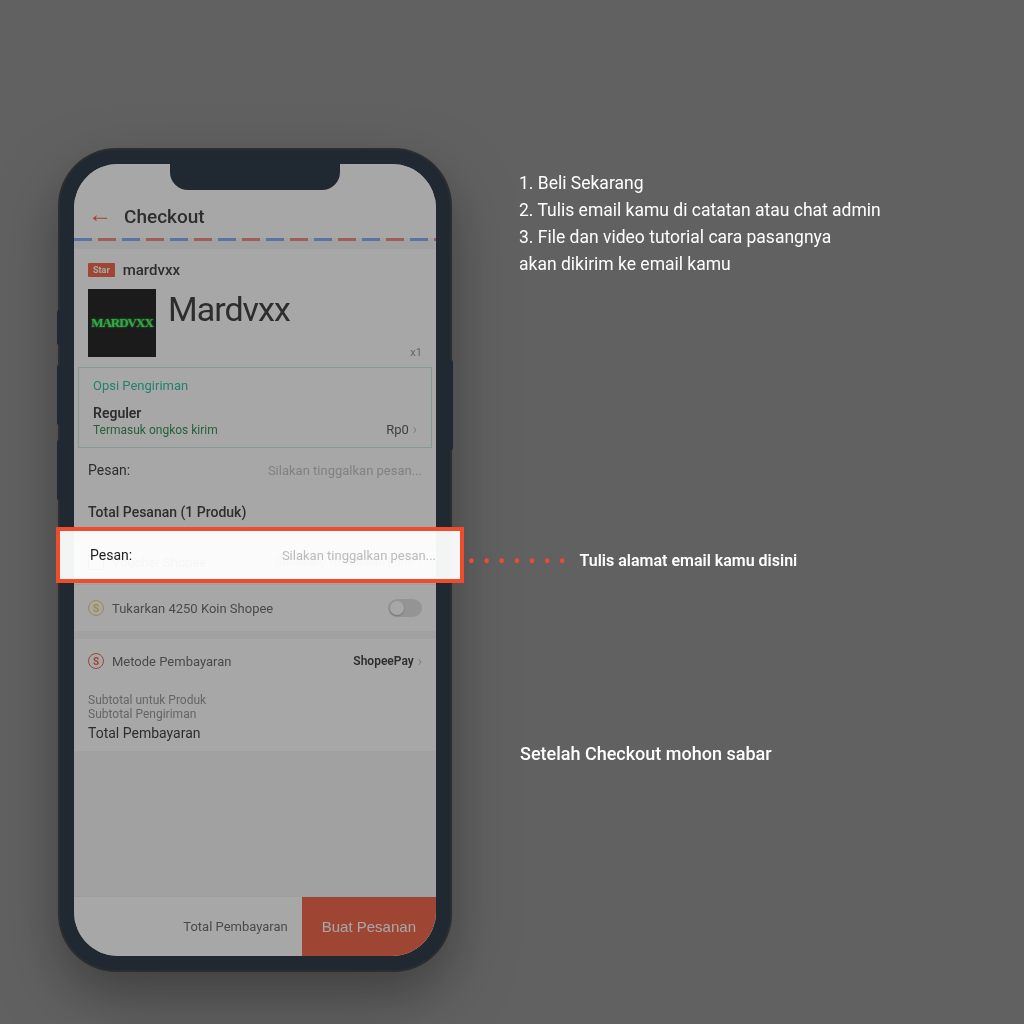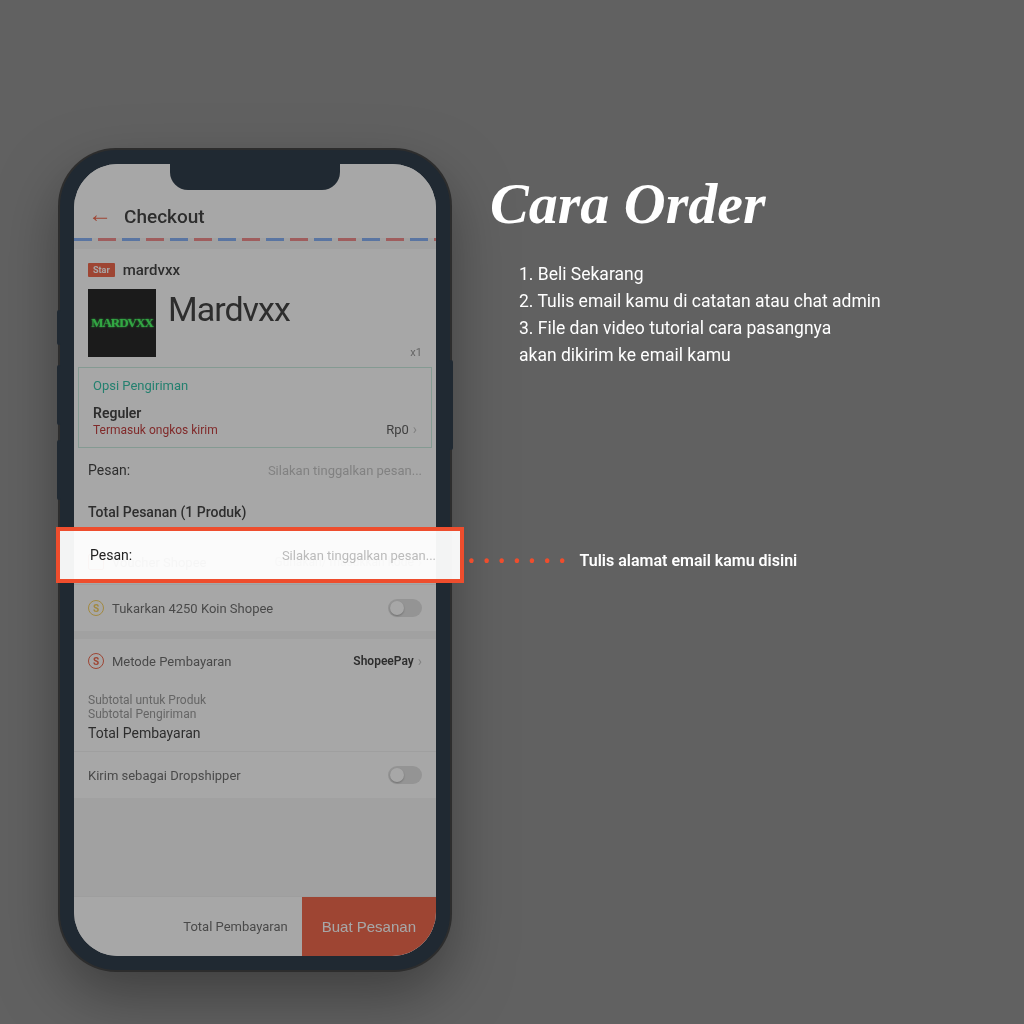--- a/index.html
+++ b/index.html
@@ -112,21 +112,21 @@
   .qty { position: absolute; right: 14px; bottom: 8px; font-size: 11px; color: #888; }
   
   .opsi {
     border: 1px solid #bfe8d9;
     margin: 0 4px;
     padding: 10px 14px 0;
   }
   .opsi-title { color: #13b89a; font-size: 13px; margin-bottom: 12px; }
   .reg-row { display: flex; justify-content: space-between; align-items: flex-end; padding-bottom: 10px; }
   .reg-left .reg { font-size: 14px; color: #222; font-weight: 600; }
-  .reg-left .sub { font-size: 12px; color: #b91c1c; margin-top: 2px; }
+  .reg-left .sub { font-size: 12px; color: #15803d; margin-top: 2px; }
   .reg-right { font-size: 13px; color: #444; display: flex; align-items: center; gap: 4px;}
   .chev { color: #bbb; font-size: 14px; }
   
   .msg-row {
     background: #fff;
     display: flex;
     justify-content: space-between;
     align-items: center;
     padding: 14px 14px;
     font-size: 14px;
@@ -336,54 +336,46 @@
         <div class="line-right">
           <span class="pay-strong">ShopeePay</span>
           <span class="chev">›</span>
         </div>
       </div>
       <div class="subtotals">
         <div>Subtotal untuk Produk</div>
         <div>Subtotal Pengiriman</div>
         <div class="tot">Total Pembayaran</div>
       </div>
-      <div class="line-row">
-        <div class="line-left">
-          <span>Kirim sebagai Dropshipper</span>
-        </div>
-        <div class="line-right">
-          <span class="toggle"></span>
-        </div>
-      </div>
     </div>
 
     <div class="bottom-bar">
       <span class="bottom-total-label">Total Pembayaran</span>
       <button class="order-btn">Buat Pesanan</button>
     </div>
 
   </div>
 </div>
 
 <div class="dim-overlay"></div>
 
 <div class="highlight-box">
   <span class="hl-label">Pesan:</span>
   <span class="hl-ph">Silakan tinggalkan pesan...</span>
 </div>
 
 <div class="info">
-  <div class="info-title">Cara Order</div>
   <div class="steps">
     <div>1.  Beli Sekarang</div>
     <div>2. Tulis email kamu di catatan atau chat admin</div>
     <div>3. File dan video tutorial cara pasangnya</div>
     <div>akan dikirim ke email kamu</div>
   </div>
 </div>
 
 <div class="callout-row">
   <span class="dots">• • • • • • •</span>
   <span class="callout-text">Tulis alamat email kamu disini</span>
 </div>
 
 <div class="note">
+  <div>Setelah Checkout mohon sabar</div>
 </div>
 
 </body></html>

